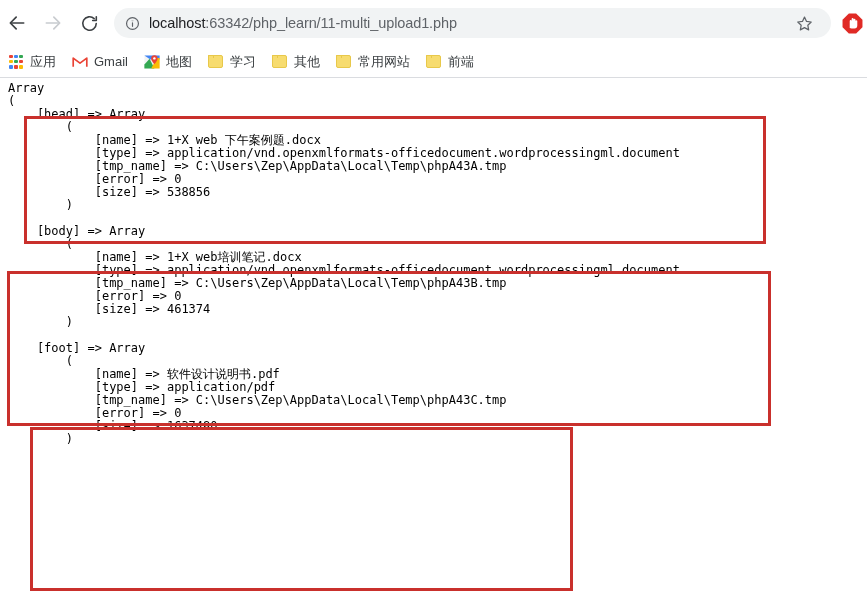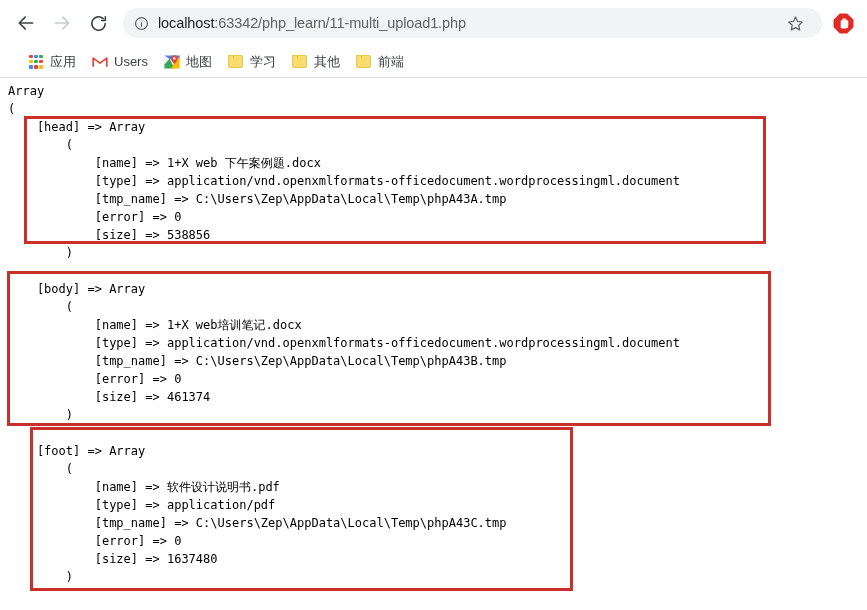--- a/index.html
+++ b/index.html
@@ -18,21 +18,21 @@
   
   #browser-chrome {
     width: 867px;
     background: #ffffff;
     position: relative;
   }
   #toolbar {
     height: 46px;
     display: flex;
     align-items: center;
-    padding: 0 9px;
+    padding: 0 0;
     box-sizing: border-box;
   }
   .nav-btn {
     width: 34px;
     height: 34px;
     display: flex;
     align-items: center;
     justify-content: center;
     border-radius: 50%;
     flex: 0 0 auto;
@@ -87,21 +87,21 @@
     justify-content: center;
     flex: 0 0 auto;
     margin-left: 4px;
   }
 
   
   #bookmarks-bar {
     height: 32px;
     display: flex;
     align-items: center;
-    padding: 0 20px;
+    padding: 0 0;
     box-sizing: border-box;
     overflow: hidden;
     border-bottom: 1px solid #dadce0;
   }
   .bookmark {
     display: flex;
     align-items: center;
     height: 24px;
     padding: 0 8px;
     border-radius: 4px;
@@ -162,21 +162,21 @@
     background: #ffffff;
     overflow: hidden;
   }
   #pre-output {
     position: absolute;
     left: 8px;
     top: 4px;
     margin: 0;
     font-family: "DejaVu Sans Mono", "Liberation Mono", monospace;
     font-size: 12px;
-    line-height: 18px;
+    line-height: 13px;
     color: #000000;
     white-space: pre;
     letter-spacing: 0px;
   }
 
   .annot-box {
     position: absolute;
     border: 3px solid #c9302c;
     box-sizing: border-box;
     pointer-events: none;
@@ -258,21 +258,21 @@
       </span>
       <span class="bm-label">应用</span>
     </div>
 
     <div class="bookmark">
       <span class="bm-icon">
         <svg width="16" height="13" viewBox="0 0 20 15">
           <path d="M1.5 14 L1.5 3.2 L10 9.6 L18.5 3.2 L18.5 14" fill="none" stroke="#ea4335" stroke-width="2.1" stroke-linejoin="round"></path>
         </svg>
       </span>
-      <span class="bm-label">Users</span>
+      <span class="bm-label">Gmail</span>
     </div>
 
 
     <div class="bookmark">
       <span class="bm-icon">
         <svg width="16" height="16" viewBox="0 0 20 20">
           <rect x="0.5" y="2" width="19" height="16" fill="#f1f3f4"></rect>
           <polygon points="0.5,13 7,6 13,18 0.5,18" fill="#34a853"></polygon>
           <polygon points="0.5,2 19.5,2 19.5,7 8,7" fill="#4285f4"></polygon>
           <polygon points="9,18 16,5 19.5,5 19.5,18" fill="#fbbc05"></polygon>
@@ -291,20 +291,26 @@
     </div>
 
     <div class="bookmark">
       <span class="bm-icon">
           <span class="folder-ico"></span>
         </span>
       <span class="bm-label">其他</span>
     </div>
 
 
+    <div class="bookmark">
+      <span class="bm-icon">
+          <span class="folder-ico"></span>
+        </span>
+      <span class="bm-label">常用网站</span>
+    </div>
 
     <div class="bookmark">
       <span class="bm-icon">
           <span class="folder-ico"></span>
         </span>
       <span class="bm-label">前端</span>
     </div>
 
   </div>
 </div>

